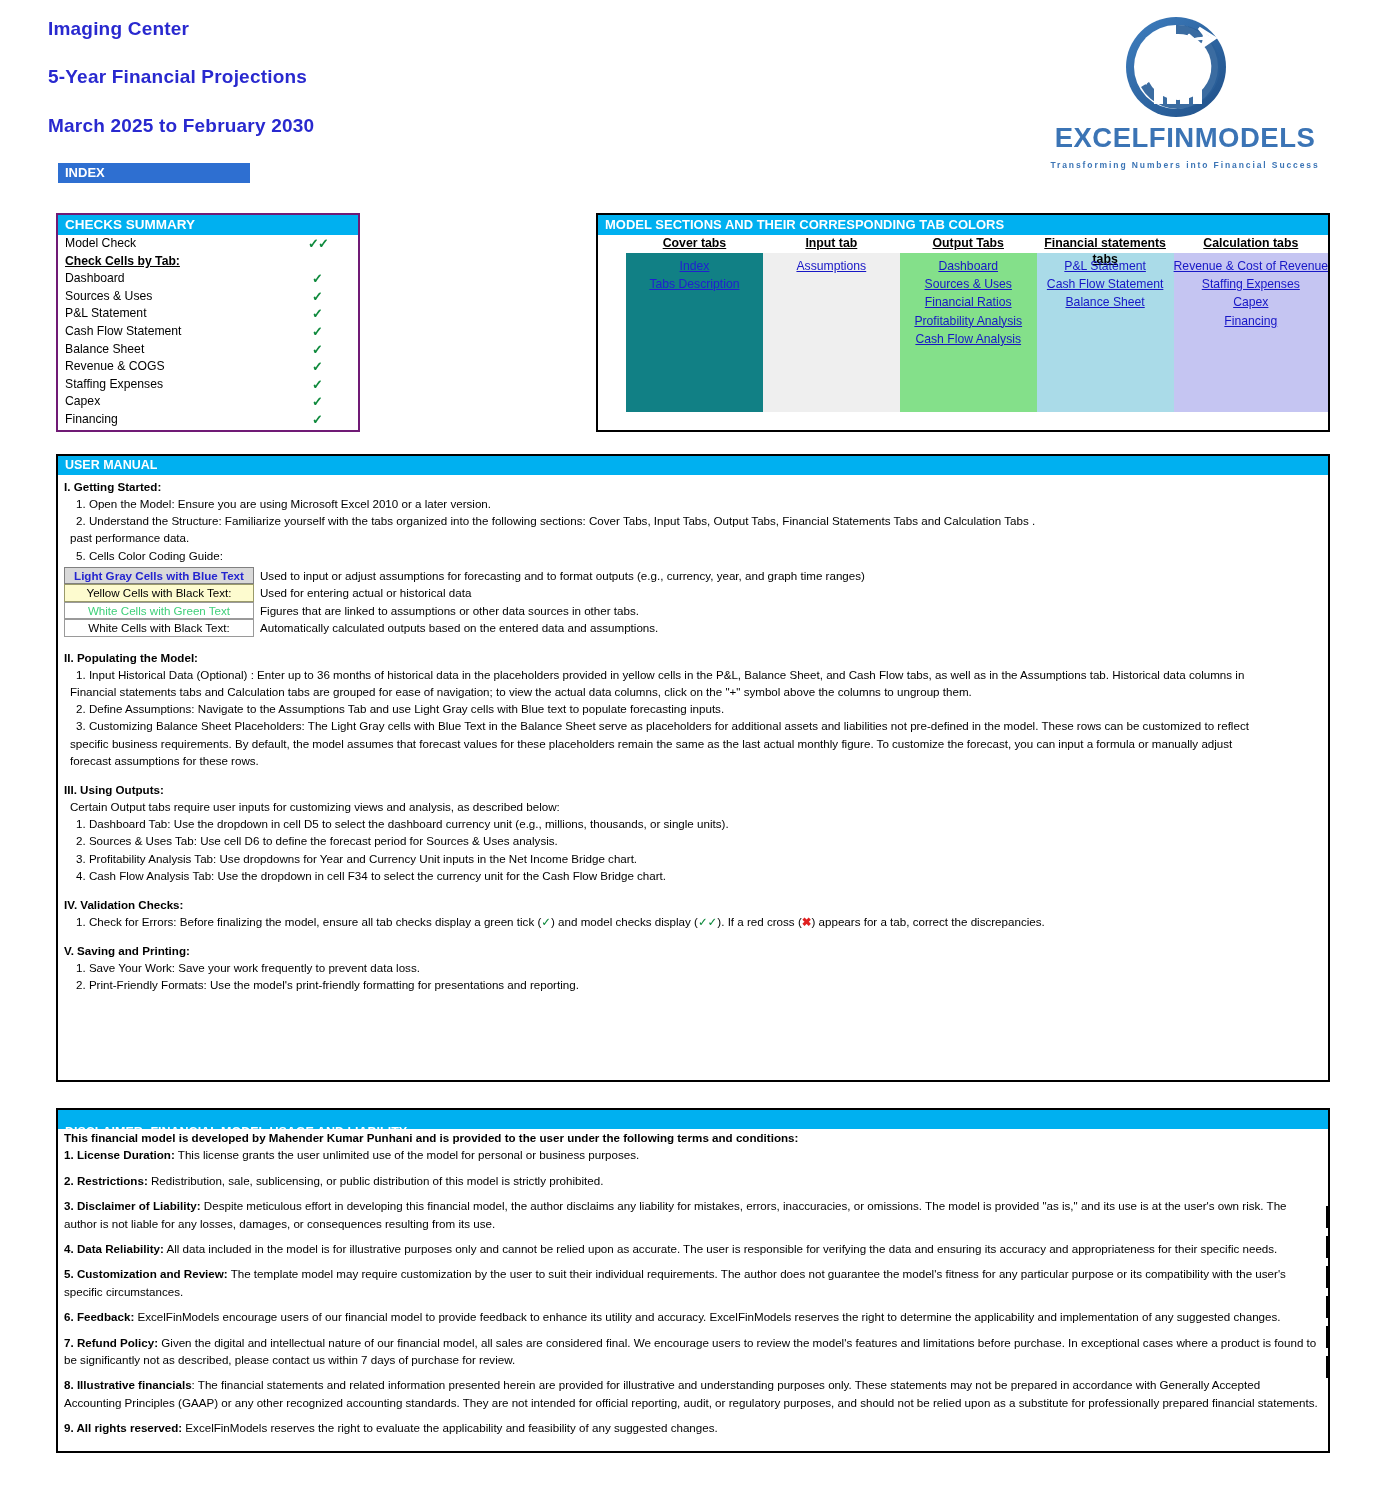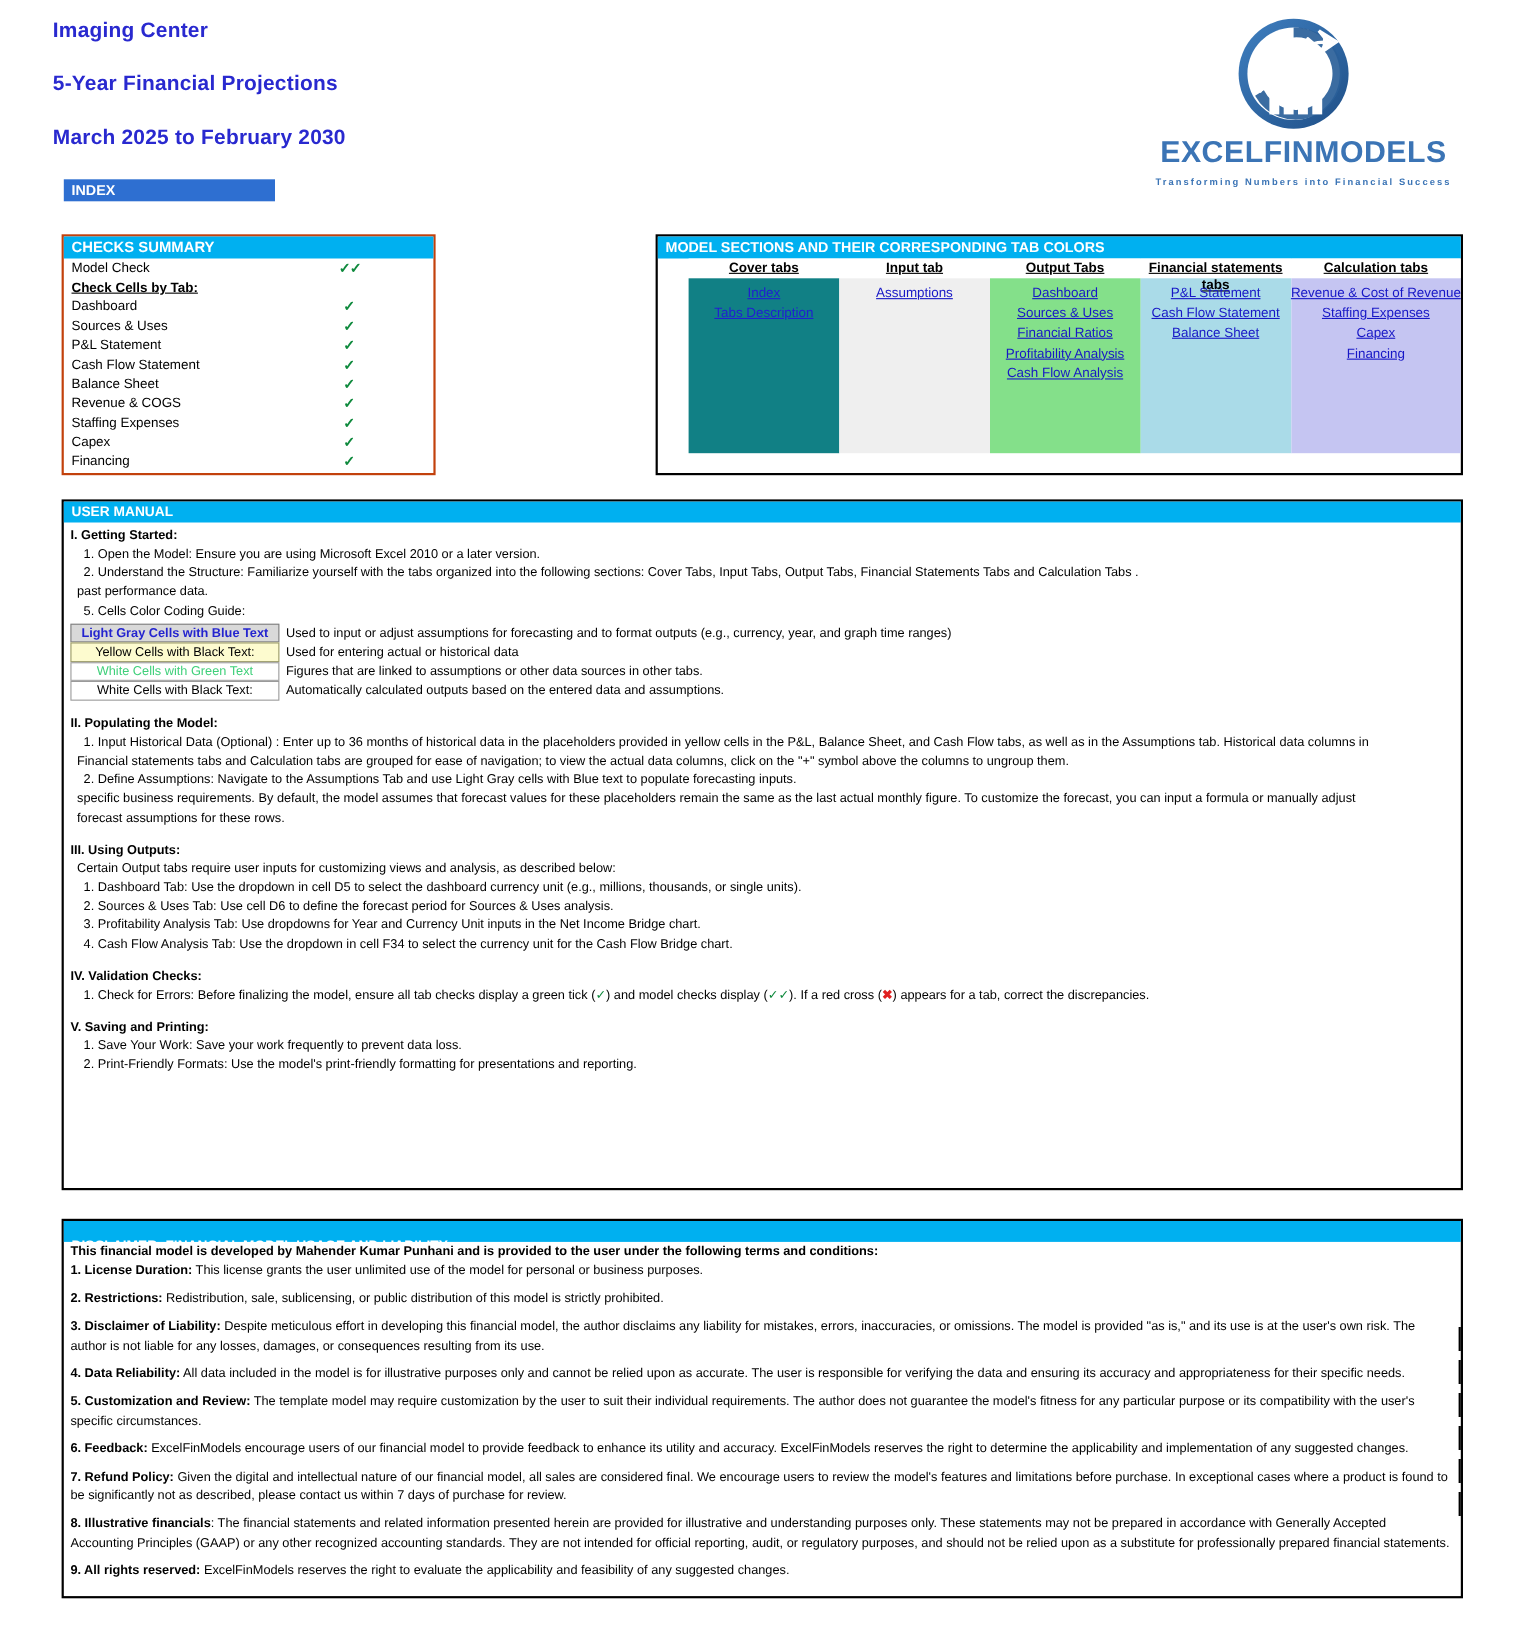--- a/index.html
+++ b/index.html
@@ -48,22 +48,22 @@
   #logo-tag {
     position: absolute; left: 0; top: 146px; width: 320px;
     text-align: center;
     font-size: 8.5px; font-weight: bold; color: #3b74b5;
     letter-spacing: 1.9px;
   }
 
   
   #checks-box {
     position: absolute; left: 56px; top: 213px;
-    width: 340px; height: 219px;
-    border: 2px solid #c2410c; background: #fff;
+    width: 304px; height: 219px;
+    border: 2px solid #701a75; background: #fff;
   }
   .blue-head {
     background: #00b0f0; color: #ffffff;
     font-weight: bold; font-size: 13.5px;
     padding: 2px 0 2px 7px;
     line-height: 16px;
   }
   #checks-box .blue-head { height: 20px; }
   .check-row {
     position: relative; height: 17.6px; line-height: 17.6px;
@@ -304,20 +304,21 @@
         <div class="cc-key k4">White Cells with Black Text:</div>
         <div class="cc-desc">Automatically calculated outputs based on the entered data and assumptions.</div>
       </div>
     </div>
 
     <div class="m-sp"></div>
     <div class="m-h">II. Populating the Model:</div>
     <div class="m-li">1. Input Historical Data (Optional) : Enter up to 36 months of historical data in the placeholders provided in yellow cells in the P&amp;L, Balance Sheet, and Cash Flow tabs, as well as in the Assumptions tab. Historical data columns in</div>
     <div class="m-li cont">Financial statements tabs and Calculation tabs are grouped for ease of navigation; to view the actual data columns, click on the "+" symbol above the columns to ungroup them.</div>
     <div class="m-li">2. Define Assumptions: Navigate to the Assumptions Tab and use Light Gray cells with Blue text to populate forecasting inputs.</div>
+    <div class="m-li">3. Customizing Balance Sheet Placeholders: The Light Gray cells with Blue Text in the Balance Sheet serve as placeholders for additional assets and liabilities not pre-defined in the model. These rows can be customized to reflect</div>
     <div class="m-li cont">specific business requirements. By default, the model assumes that forecast values for these placeholders remain the same as the last actual monthly figure. To customize the forecast, you can input a formula or manually adjust</div>
     <div class="m-li cont">forecast assumptions for these rows.</div>
 
     <div class="m-sp"></div>
     <div class="m-h">III. Using Outputs:</div>
     <div class="m-li cont">Certain Output tabs require user inputs for customizing views and analysis, as described below:</div>
     <div class="m-li">1. Dashboard Tab: Use the dropdown in cell D5 to select the dashboard currency unit (e.g., millions, thousands, or single units).</div>
     <div class="m-li">2. Sources &amp; Uses Tab: Use cell D6 to define the forecast period for Sources &amp; Uses analysis.</div>
     <div class="m-li">3. Profitability Analysis Tab: Use dropdowns for Year and Currency Unit inputs in the Net Income Bridge chart.</div>
     <div class="m-li">4. Cash Flow Analysis Tab: Use the dropdown in cell F34 to select the currency unit for the Cash Flow Bridge chart.</div>

